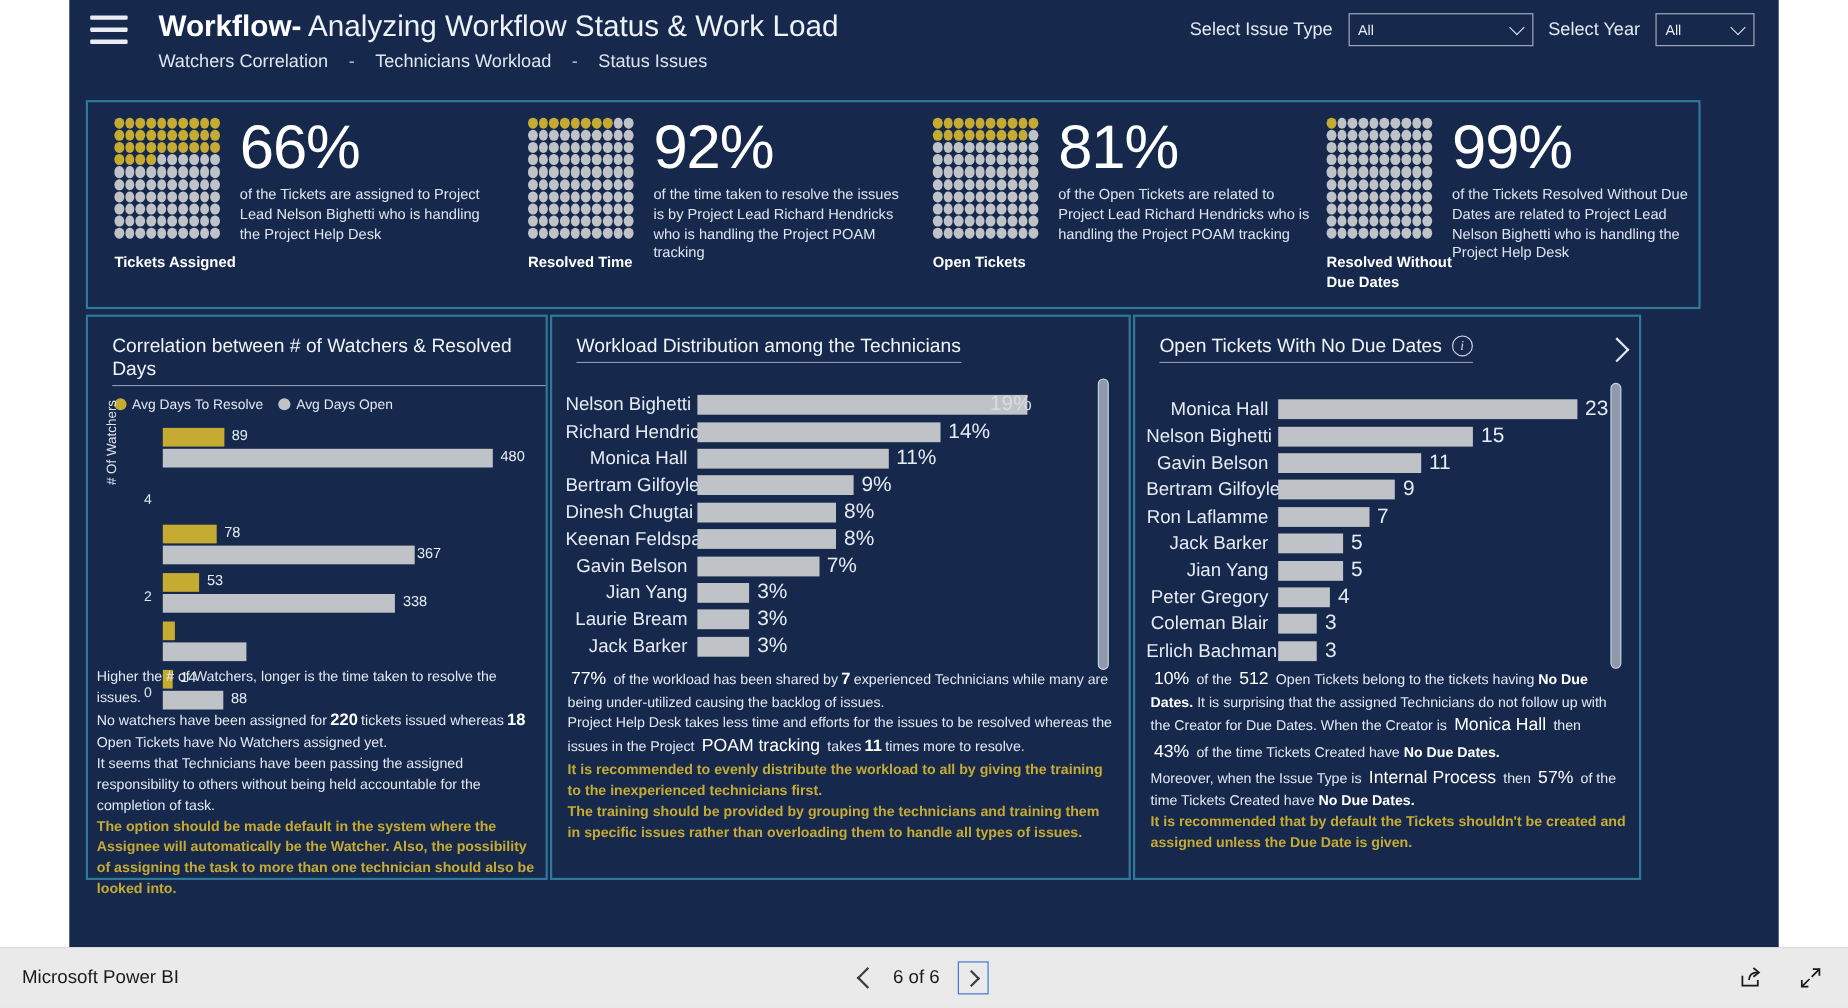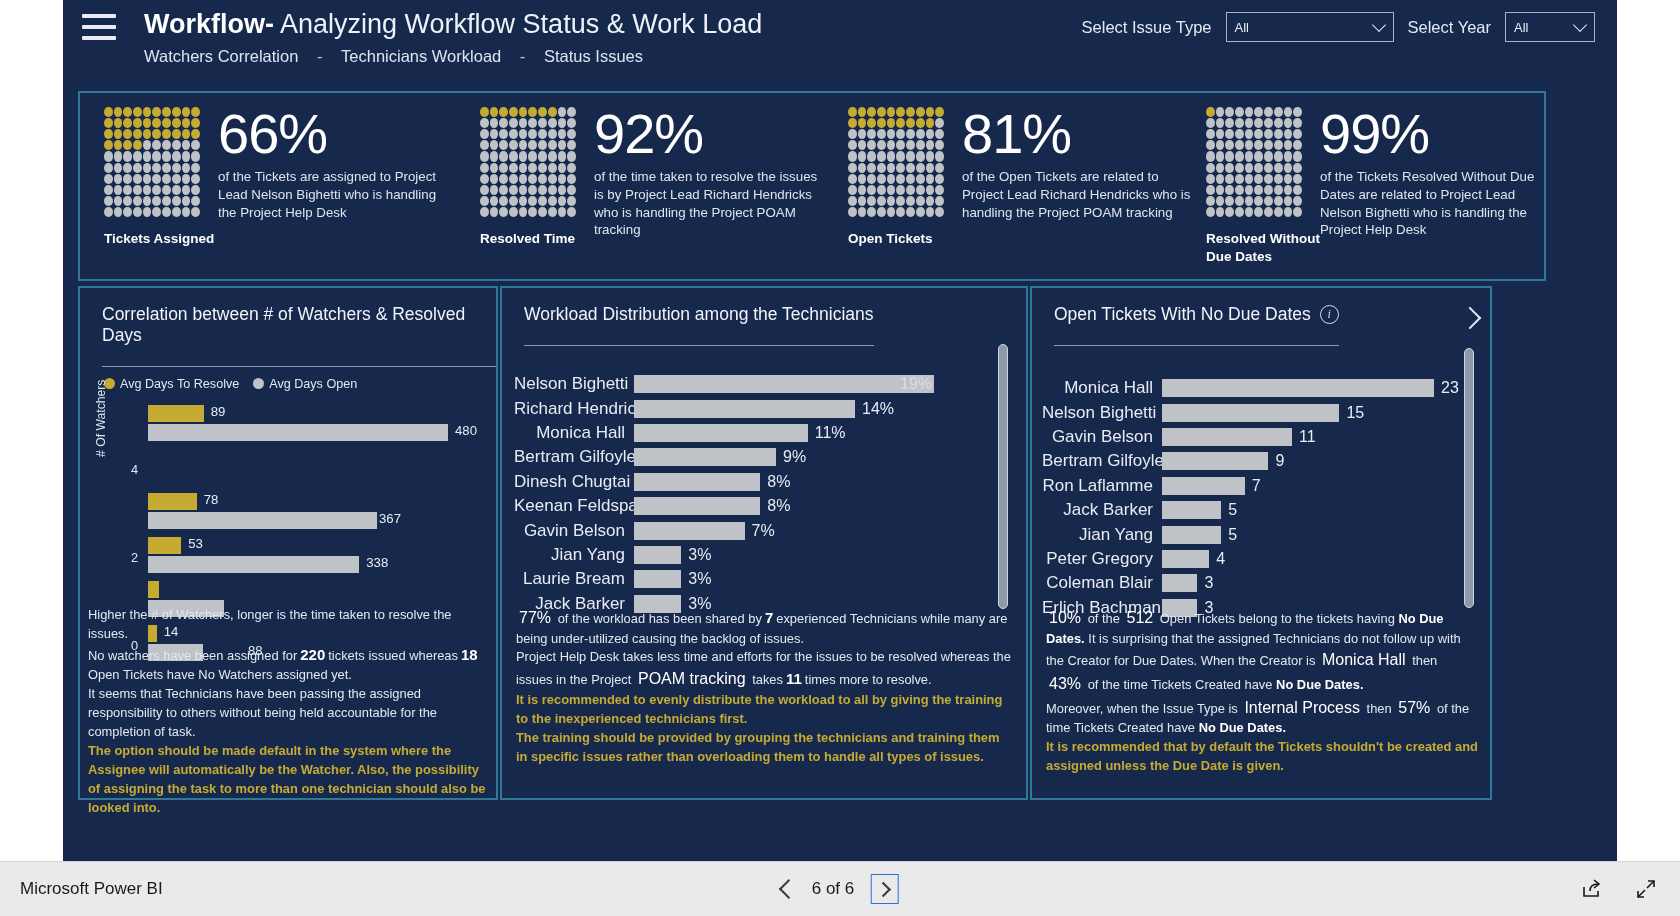--- a/index.html
+++ b/index.html
@@ -80,21 +80,21 @@
 
   
   .panels { position:absolute; left: 15px; top: 286px; width: 1468px; height: 514px; display:flex; }
   .panel { position: relative; border: 2px solid #2f7898; height: 100%; background:#16294d; }
   .panel.p1 { width: 420px; }
   .panel.p2 { width: 528px; margin-left: 2px; }
   .panel.p3 { width: 462px; margin-left: 2px; }
 
   .panel-title {
     margin: 16px 0 0 22px; font-size: 17.5px; color:#f0f3f8; display:inline-block;
-    border-bottom: 1.5px solid #8d9bb0; padding-bottom: 20px;
+    border-bottom: 1.5px solid #8d9bb0; padding-bottom: 4px;
   }
   .panel-title.withinfo { display:inline-flex; align-items:center; gap: 9px; }
   .info-icon {
     display:inline-flex; align-items:center; justify-content:center;
     width: 19px; height: 19px; border-radius: 50%; border: 1.6px solid #d5dce6;
     font-size: 12.5px; color:#d5dce6; font-style: italic; font-family: "Liberation Serif", serif;
     cursor: pointer;
   }
   .panel-expand {
     position:absolute; right: 12px; top: 22px; width: 16px; height: 16px;
@@ -133,21 +133,21 @@
   .n1 { position:absolute; left: 8px; right: 10px; top: 318px; }
   .n2 { position:absolute; left: 14px; right: 14px; top: 318px; }
   .n3 { position:absolute; left: 14px; right: 12px; top: 318px; }
 
   
   .hbar-chart { margin-top: 14px; position: relative; }
   .hrow { display:flex; align-items:center; height: 24.4px; }
   .hname { width: 120px; text-align:right; padding-right: 9px; font-size: 17px; color:#e7ecf3; white-space: nowrap; }
   .htrack { position: relative; flex: 1; height: 18px; }
   .hfill { position:absolute; left:0; top:0; height: 100%; background:#bfc3c7; }
-  .hval { position:absolute; top: 0px; font-size: 16px; color:#e7ecf3; white-space: nowrap; line-height: 18px; }
+  .hval { position:absolute; top: 0px; font-size: 19px; color:#e7ecf3; white-space: nowrap; line-height: 18px; }
   .hval.inside { color:#d9dde2; }
 
   .scroll-track {
     position:absolute; width: 10px; background:#1d3257; border-radius: 6px;
   }
   .scroll-thumb { position:absolute; left:0; width: 10px; background:#8e9aab; border-radius: 6px; border:1px solid #cfd6e0; }
 
   
   .statusbar {
     position:absolute; left: 0; bottom: 0; width: 1680px; height: 55px;
@@ -723,21 +723,21 @@
               </div>
               <div class="c1-group">
                 <div class="c1-tick">0</div>
                 <div class="c1-bars">
                   <div class="c1-bar gold">
                     <div class="fill" style="width: 8.75px;"></div>
                     <span class="lab" style="left: 15.75px;">14</span>
                   </div>
                   <div class="c1-bar grey">
                     <div class="fill" style="width: 55px;"></div>
-                    <span class="lab" style="left: 62px; margin-left: 38px;">88</span>
+                    <span class="lab" style="left: 62px;">88</span>
                   </div>
                 </div>
               </div>
             </div>
         </div>
 
         <div class="narr n1">
           <div>Higher the # of Watchers, longer is the time taken to resolve the issues.</div>
           <div>
             <span>No watchers have been assigned for</span><span class="num">220</span><span>tickets issued whereas</span><span class="num">18</span>

